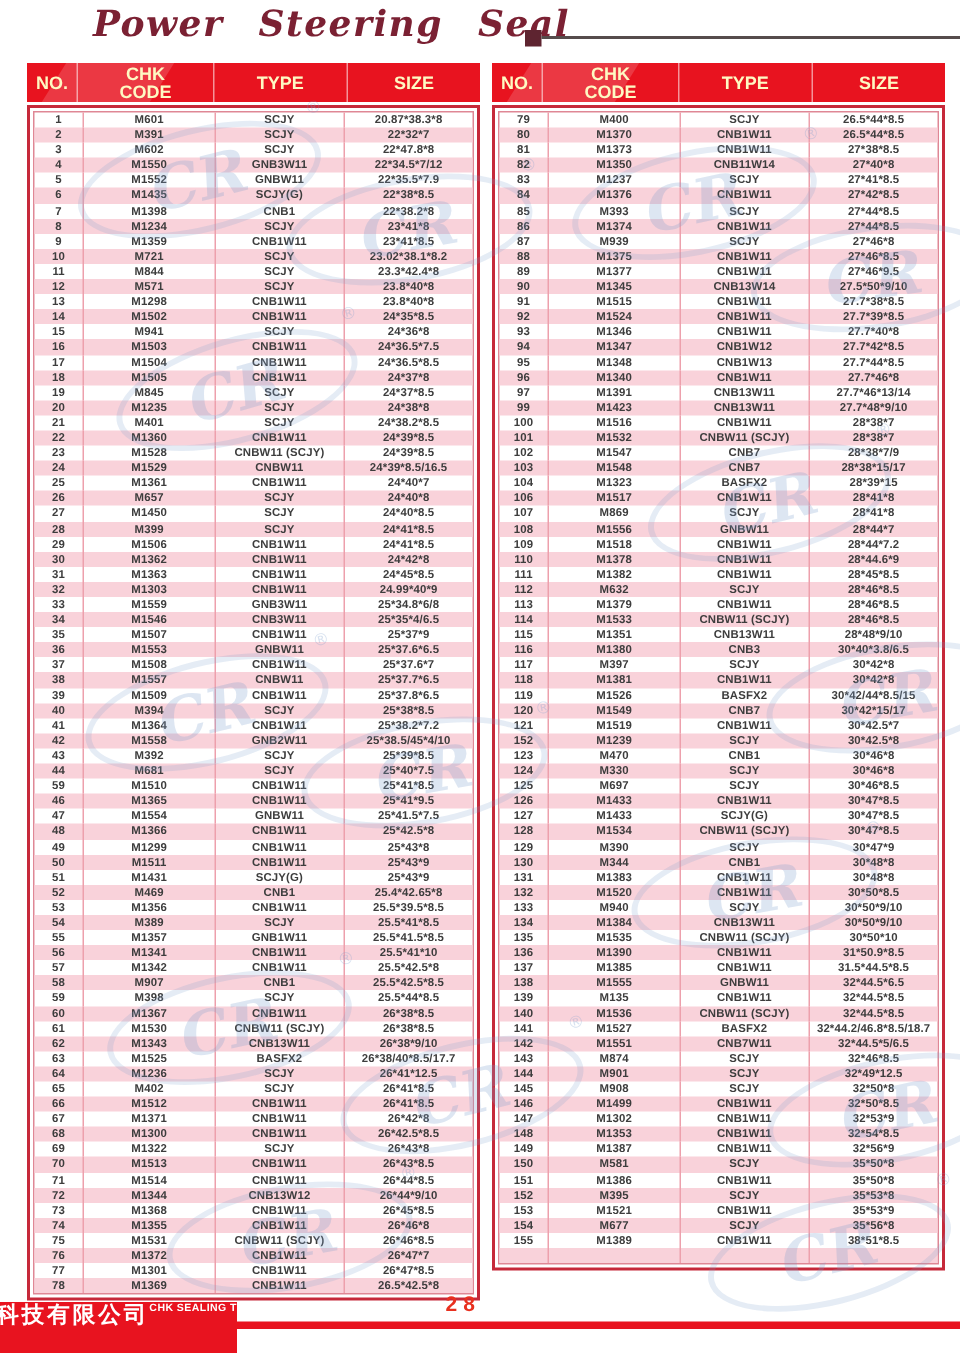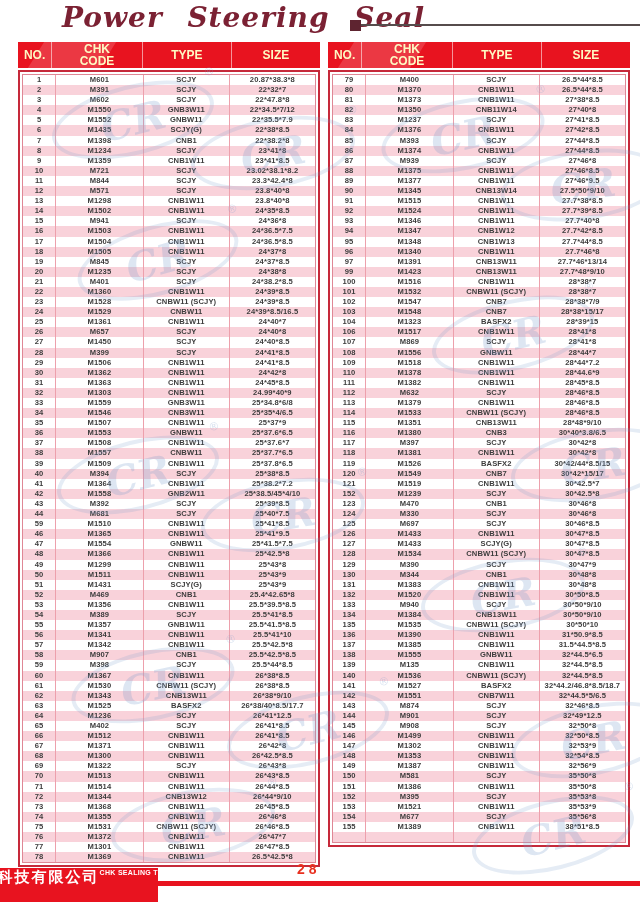--- a/index.html
+++ b/index.html
@@ -1,21 +1,21 @@
 <!DOCTYPE html>
 <html><head>
 <meta charset="utf-8">
 <style>
   html,body{margin:0;padding:0;background:#fff;}
   .page{position:relative;width:640px;height:905px;background:#ffffff;overflow:hidden;
         font-family:"Liberation Sans",sans-serif;}
 
   
   .title{position:absolute;left:62px;top:1px;font-family:"DejaVu Serif",serif;
-         font-style:italic;font-weight:bold;font-size:28px;color:#7b2133;
+         font-style:italic;font-weight:bold;font-size:24px;color:#7b2133;
          letter-spacing:1px;word-spacing:14px;white-space:nowrap;}
   .title-square{position:absolute;left:350px;top:20px;width:11px;height:11px;background:#5e2430;}
   .title-line{position:absolute;left:361px;top:24px;right:0;height:2px;background:#564c4c;}
 
   
   .tables{position:absolute;top:42px;left:18px;width:612px;display:flex;gap:8px;}
   .tbl{flex:1;min-width:0;}
   .grid-header{display:grid;grid-template-columns:11% 30% 29.5% 29.5%;background:#e8131f;
                height:26px;margin-bottom:2px;position:relative;overflow:hidden;}
   .grid-header::after{content:'';position:absolute;left:4%;top:-6px;width:24%;height:220%;

